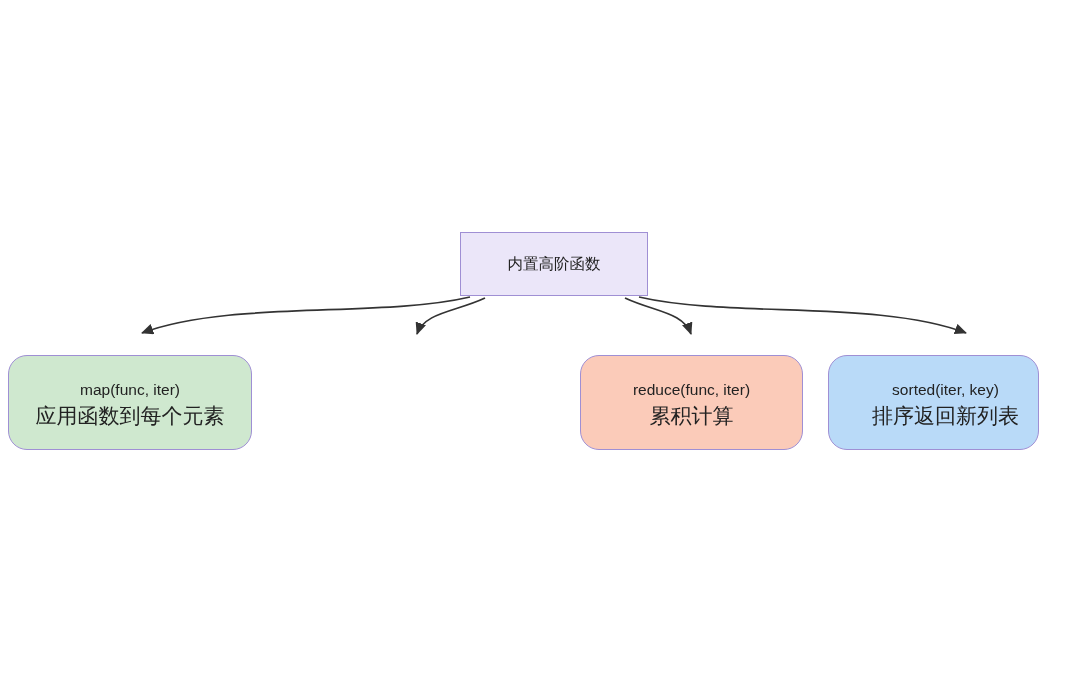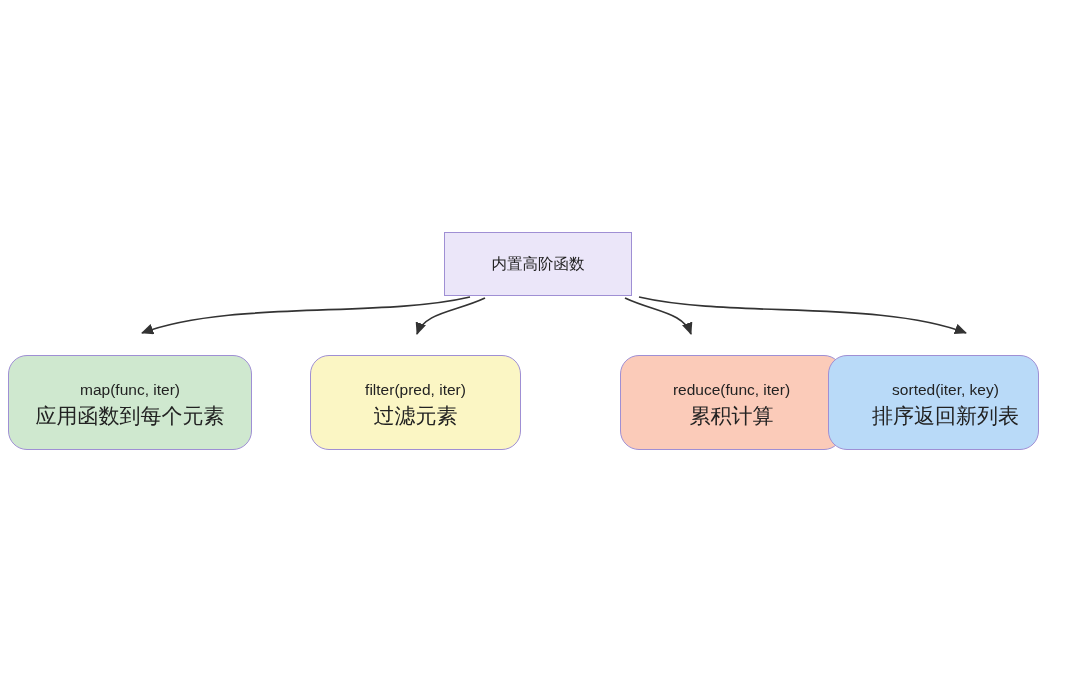--- a/index.html
+++ b/index.html
@@ -38,35 +38,35 @@
     font-size: 15.5px;
     line-height: 26px;
     white-space: nowrap;
   }
   .node .line2 {
     font-size: 21px;
     line-height: 26px;
     white-space: nowrap;
   }
   #root-node {
-    left: 444px;
+    left: 460px;
     top: 232px;
     width: 188px;
     height: 64px;
     background: #ebe6f9;
   }
   #root-node .line1 { font-size: 15.5px; }
   .child {
     top: 355px;
     height: 95px;
     border-radius: 19px;
   }
   #node-map    { left: 8px;   width: 244px; background: #cfe8cf; }
   #node-filter { left: 310px; width: 211px; background: #fbf6c4; }
-  #node-reduce { left: 580px; width: 223px; background: #fbcbb9; margin-left: 40px; }
+  #node-reduce { left: 580px; width: 223px; background: #fbcbb9; }
   #node-sorted { left: 828px; width: 211px; background: #b9daf8; padding-left: 24px; }
 </style>
 </head>
 <body>
 
 <div id="canvas">
 
   <svg id="edges" viewBox="0 0 1080 682" xmlns="http://www.w3.org/2000/svg">
     <defs>
       <marker id="arrowhead" markerWidth="9" markerHeight="9" refX="6.6" refY="3.2" orient="auto" markerUnits="strokeWidth">
@@ -85,24 +85,20 @@
 
   <div class="node" id="root-node">
     <div class="line1">内置高阶函数</div>
   </div>
 
   <div class="node child" id="node-map">
     <div class="line1">map(func, iter)</div>
     <div class="line2">应用函数到每个元素</div>
   </div>
 
-  <div class="node child" id="node-filter">
-    <div class="line1">filter(pred, iter)</div>
-    <div class="line2">过滤元素</div>
-  </div>
 
   <div class="node child" id="node-reduce">
     <div class="line1">reduce(func, iter)</div>
     <div class="line2">累积计算</div>
   </div>
 
   <div class="node child" id="node-sorted">
     <div class="line1">sorted(iter, key)</div>
     <div class="line2">排序返回新列表</div>
   </div>

